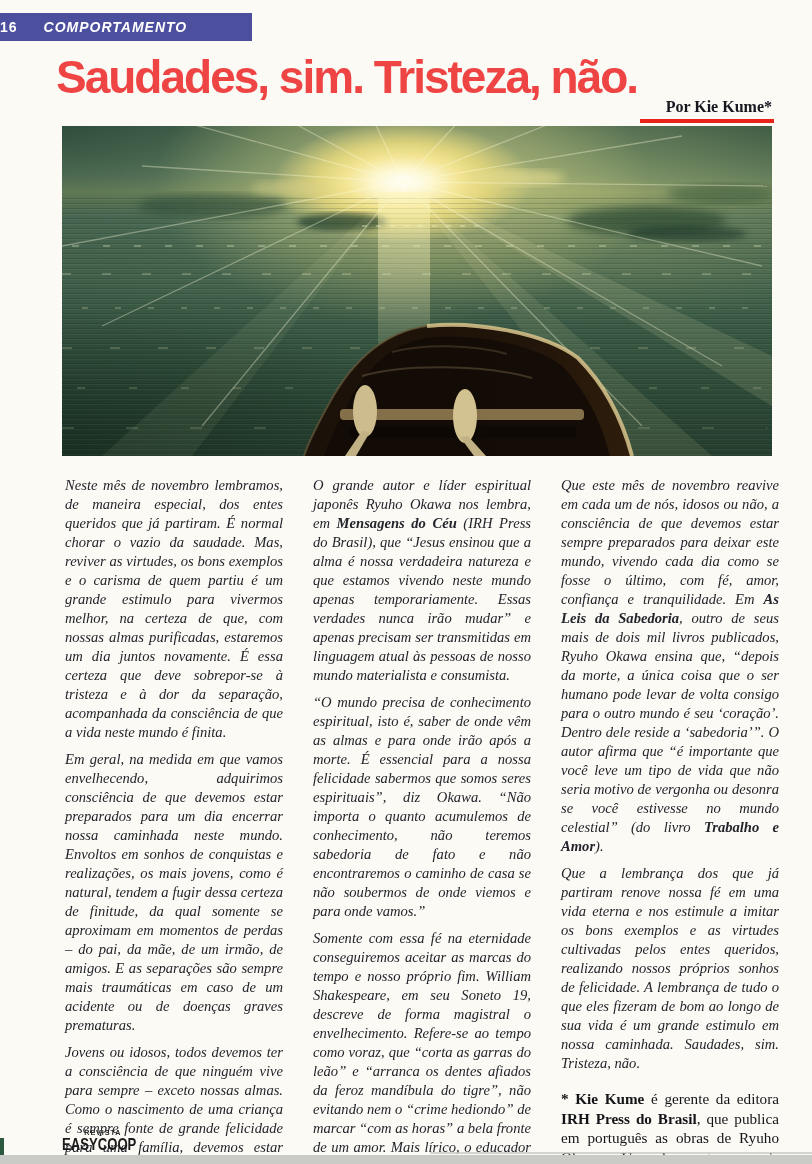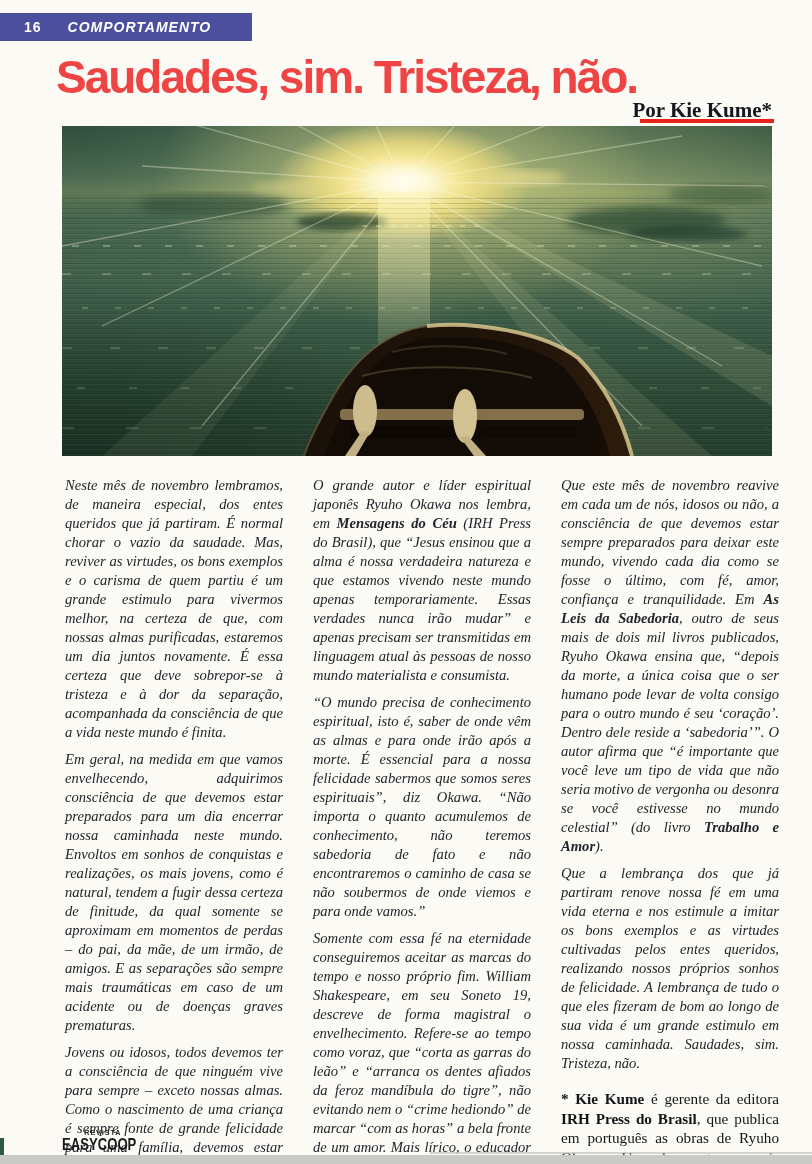--- a/index.html
+++ b/index.html
@@ -4,30 +4,30 @@
 <style>
   * { margin:0; padding:0; box-sizing:border-box; }
   html,body { width:812px; height:1164px; background:#fbfaf5; }
   .page { position:relative; width:812px; height:1164px; background:#fbfaf5; overflow:hidden;
           font-family:"Liberation Serif", serif; }
 
   
   .header-bar { position:absolute; left:0; top:13px; width:252px; height:28px;
     background:#4b4f9e; color:#fff; display:flex; align-items:center;
     font-family:"Liberation Sans", sans-serif; font-weight:bold; font-size:14px; letter-spacing:1px; }
-  .header-bar .pagenum { margin-left:24px; }
+  .header-bar .pagenum { }
   .header-bar .section { margin-left:26px;font-style:italic; }
 
   
   .headline { position:absolute; left:56px; top:50px; width:720px;
     font-family:"Liberation Sans", sans-serif; font-weight:bold; font-size:46px;
     letter-spacing:-2px; color:#ef4444; white-space:nowrap; }
 
   .byline { position:absolute; right:40px; top:98px;
-    font-family:"Liberation Serif", serif; font-weight:bold; font-size:21px; color:#16161f; }
+    font-family:"Liberation Serif", serif; font-weight:bold; font-size:16px; color:#16161f; }
   .byline-underline { position:absolute; right:38px; top:119px; width:134px; height:4px; background:#e8231c; }
 
   
   .photo { position:absolute; left:62px; top:126px; width:710px; height:330px; overflow:hidden;
     background:
       radial-gradient(ellipse 130px 60px at 48% 17%, #ffffff 0%, #fdf7d0 22%, #f2e492 45%, rgba(232,217,125,0.85) 65%, rgba(200,196,110,0.0) 100%),
       radial-gradient(ellipse 330px 190px at 48% 17%, rgba(240,230,150,0.55) 0%, rgba(215,210,125,0.30) 45%, rgba(190,190,110,0) 75%),
       radial-gradient(ellipse 420px 180px at 78% 22%, rgba(205,200,115,0.30) 0%, rgba(190,190,110,0) 70%),
       radial-gradient(ellipse 420px 260px at 0% 0%, rgba(24,52,38,0.55) 0%, rgba(24,52,38,0) 70%),
       radial-gradient(ellipse 380px 220px at 100% 0%, rgba(26,56,40,0.45) 0%, rgba(26,56,40,0) 70%),

